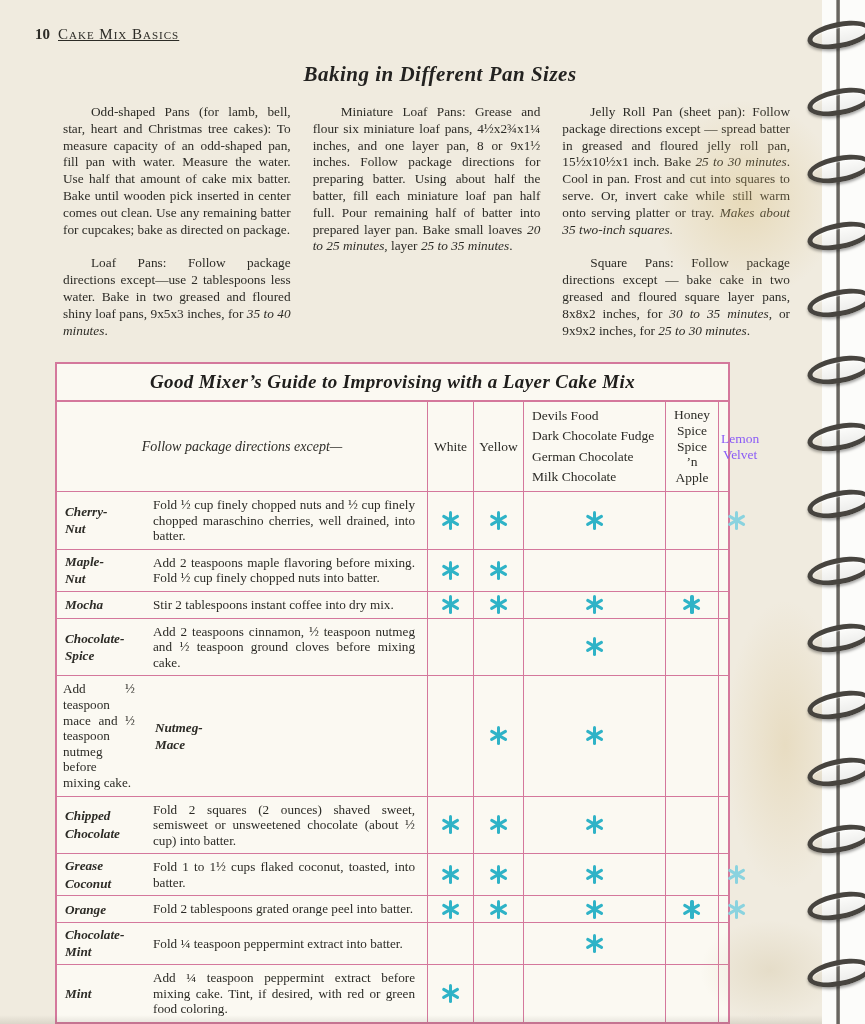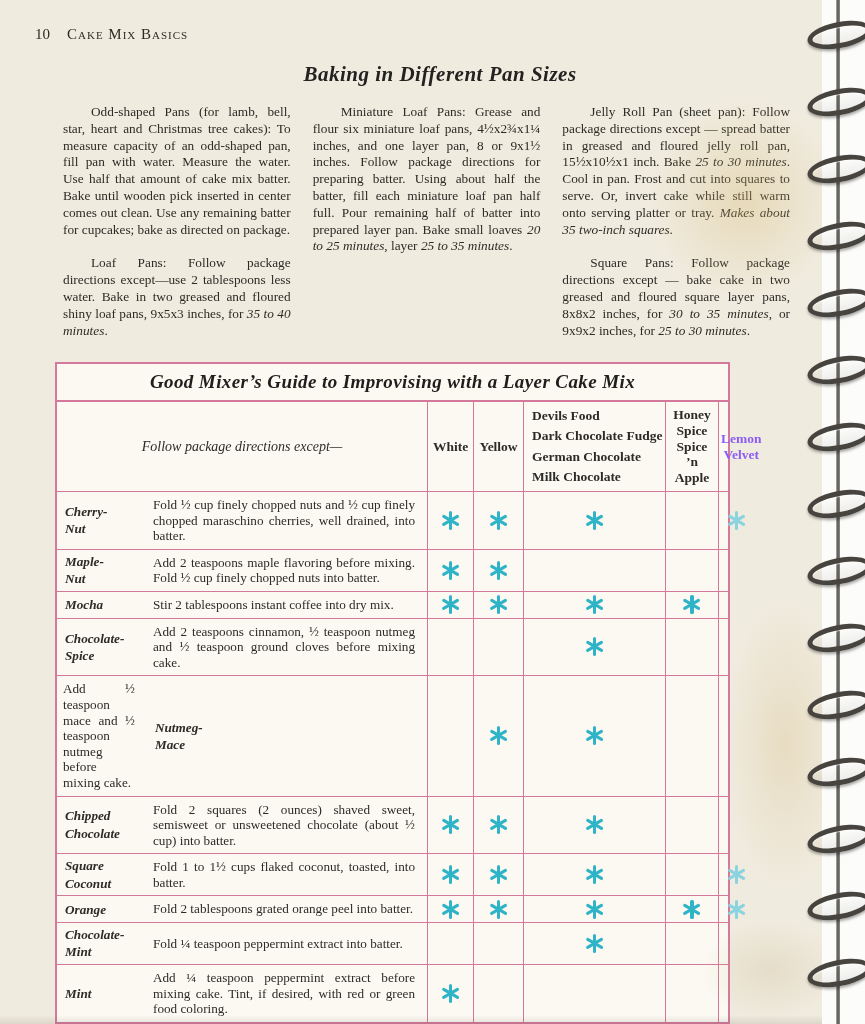--- a/index.html
+++ b/index.html
@@ -8,42 +8,42 @@
     --teal-faded:#8ad3df;
     --ink:#2c2b26;
     --cream:#f0ebdf;
   }
   html,body{margin:0;padding:0;}
   body{width:865px;height:1024px;font-family:"Liberation Serif","DejaVu Serif",serif;color:var(--ink);background:#fff;}
   .scan{position:relative;width:865px;height:1024px;overflow:hidden;background:#fbfbf9;}
   .sheet{position:absolute;left:0;top:0;width:822px;height:1024px;background:var(--cream);box-shadow:2px 0 7px rgba(0,0,0,.18);border-right:1px solid #d8d2c3;}
   
   .masthead{position:absolute;left:35px;top:26px;font-size:15px;white-space:nowrap;}
-  .pnum{font-weight:normal;margin-right:17px;}
-  .sect{font-variant:small-caps;letter-spacing:1px;}
+  .pnum{font-weight:bold;margin-right:8px;}
+  .sect{font-variant:small-caps;letter-spacing:1px;text-decoration:underline;}
   
   .main-title{position:absolute;left:90px;top:62px;width:700px;margin:0;text-align:center;
     font-size:21px;font-style:italic;font-weight:bold;letter-spacing:.5px;color:#232220;}
   
   .cols{position:absolute;left:63px;top:104px;width:727px;display:flex;gap:22px;}
   .col{flex:1;}
   .para{margin:0 0 17px 0;font-size:13.3px;line-height:16.8px;text-align:justify;}
   .para .b{font-weight:normal;margin-left:28px;}
   .para .i{font-style:italic;}
   
   .guide{position:absolute;left:55px;top:362px;width:675px;border:2px solid var(--pink);background:#fbf9f2;box-sizing:border-box;}
   .gtitle{height:36px;line-height:36px;text-align:center;font-size:19px;font-style:italic;font-weight:bold;
     border-bottom:2px solid var(--pink);color:#1f1e1c;letter-spacing:.4px;}
   .trow{display:grid;grid-template-columns:90px 280px 46px 50px 142px 53px 1fr;}
   .ghead{min-height:76px;}
   .brow{border-top:1.5px solid var(--pink);}
   .c{box-sizing:border-box;display:flex;flex-direction:column;justify-content:center;padding:3px 8px;}
   .col3,.col4,.col5,.col6,.col7{border-left:1.5px solid var(--pink);}
   .dirs{grid-column:1/3;font-style:italic;font-size:14px;text-align:center;align-items:center;}
-  .mixh{font-weight:bold;font-size:13.5px;text-align:center;line-height:1.18;padding:4px 2px;}
+  .mixh{font-weight:normal;font-size:13.5px;text-align:center;line-height:1.18;padding:4px 2px;}
   .mixh.alignleft{text-align:left;padding-left:8px;line-height:1.5;}
   .mixh.faded{color:#8b5cf6;}
   .lab{font-weight:bold;font-style:italic;font-size:13.2px;line-height:1.32;justify-content:center;}
   .desc{font-size:13.2px;line-height:15.6px;text-align:justify;padding:5px 12px 5px 6px;}
   .mk{align-items:center;}
   
   .star{position:relative;display:inline-block;width:19px;height:19px;}
   .star i{position:absolute;left:7.9px;top:0;width:3.2px;height:19px;background:var(--teal);border-radius:1.6px;transform-origin:center;}
   .star i:nth-child(2){transform:rotate(60deg);}
   .star i:nth-child(3){transform:rotate(120deg);}
@@ -279,21 +279,21 @@
                 <i></i>
                 <i></i>
                 <i></i>
               </span>
             </div>
             <div class="c mk col6"></div>
             <div class="c mk col7 faded"></div>
           </div>
           <div class="trow brow">
             <div class="c lab">
-              <div>Square</div>
+              <div>Grease</div>
               <div>Coconut</div>
             </div>
             <div class="c desc">Fold 1 to 1½ cups flaked coconut, toasted, into batter.</div>
             <div class="c mk col3">
               <span class="star">
                 <i></i>
                 <i></i>
                 <i></i>
               </span>
             </div>

